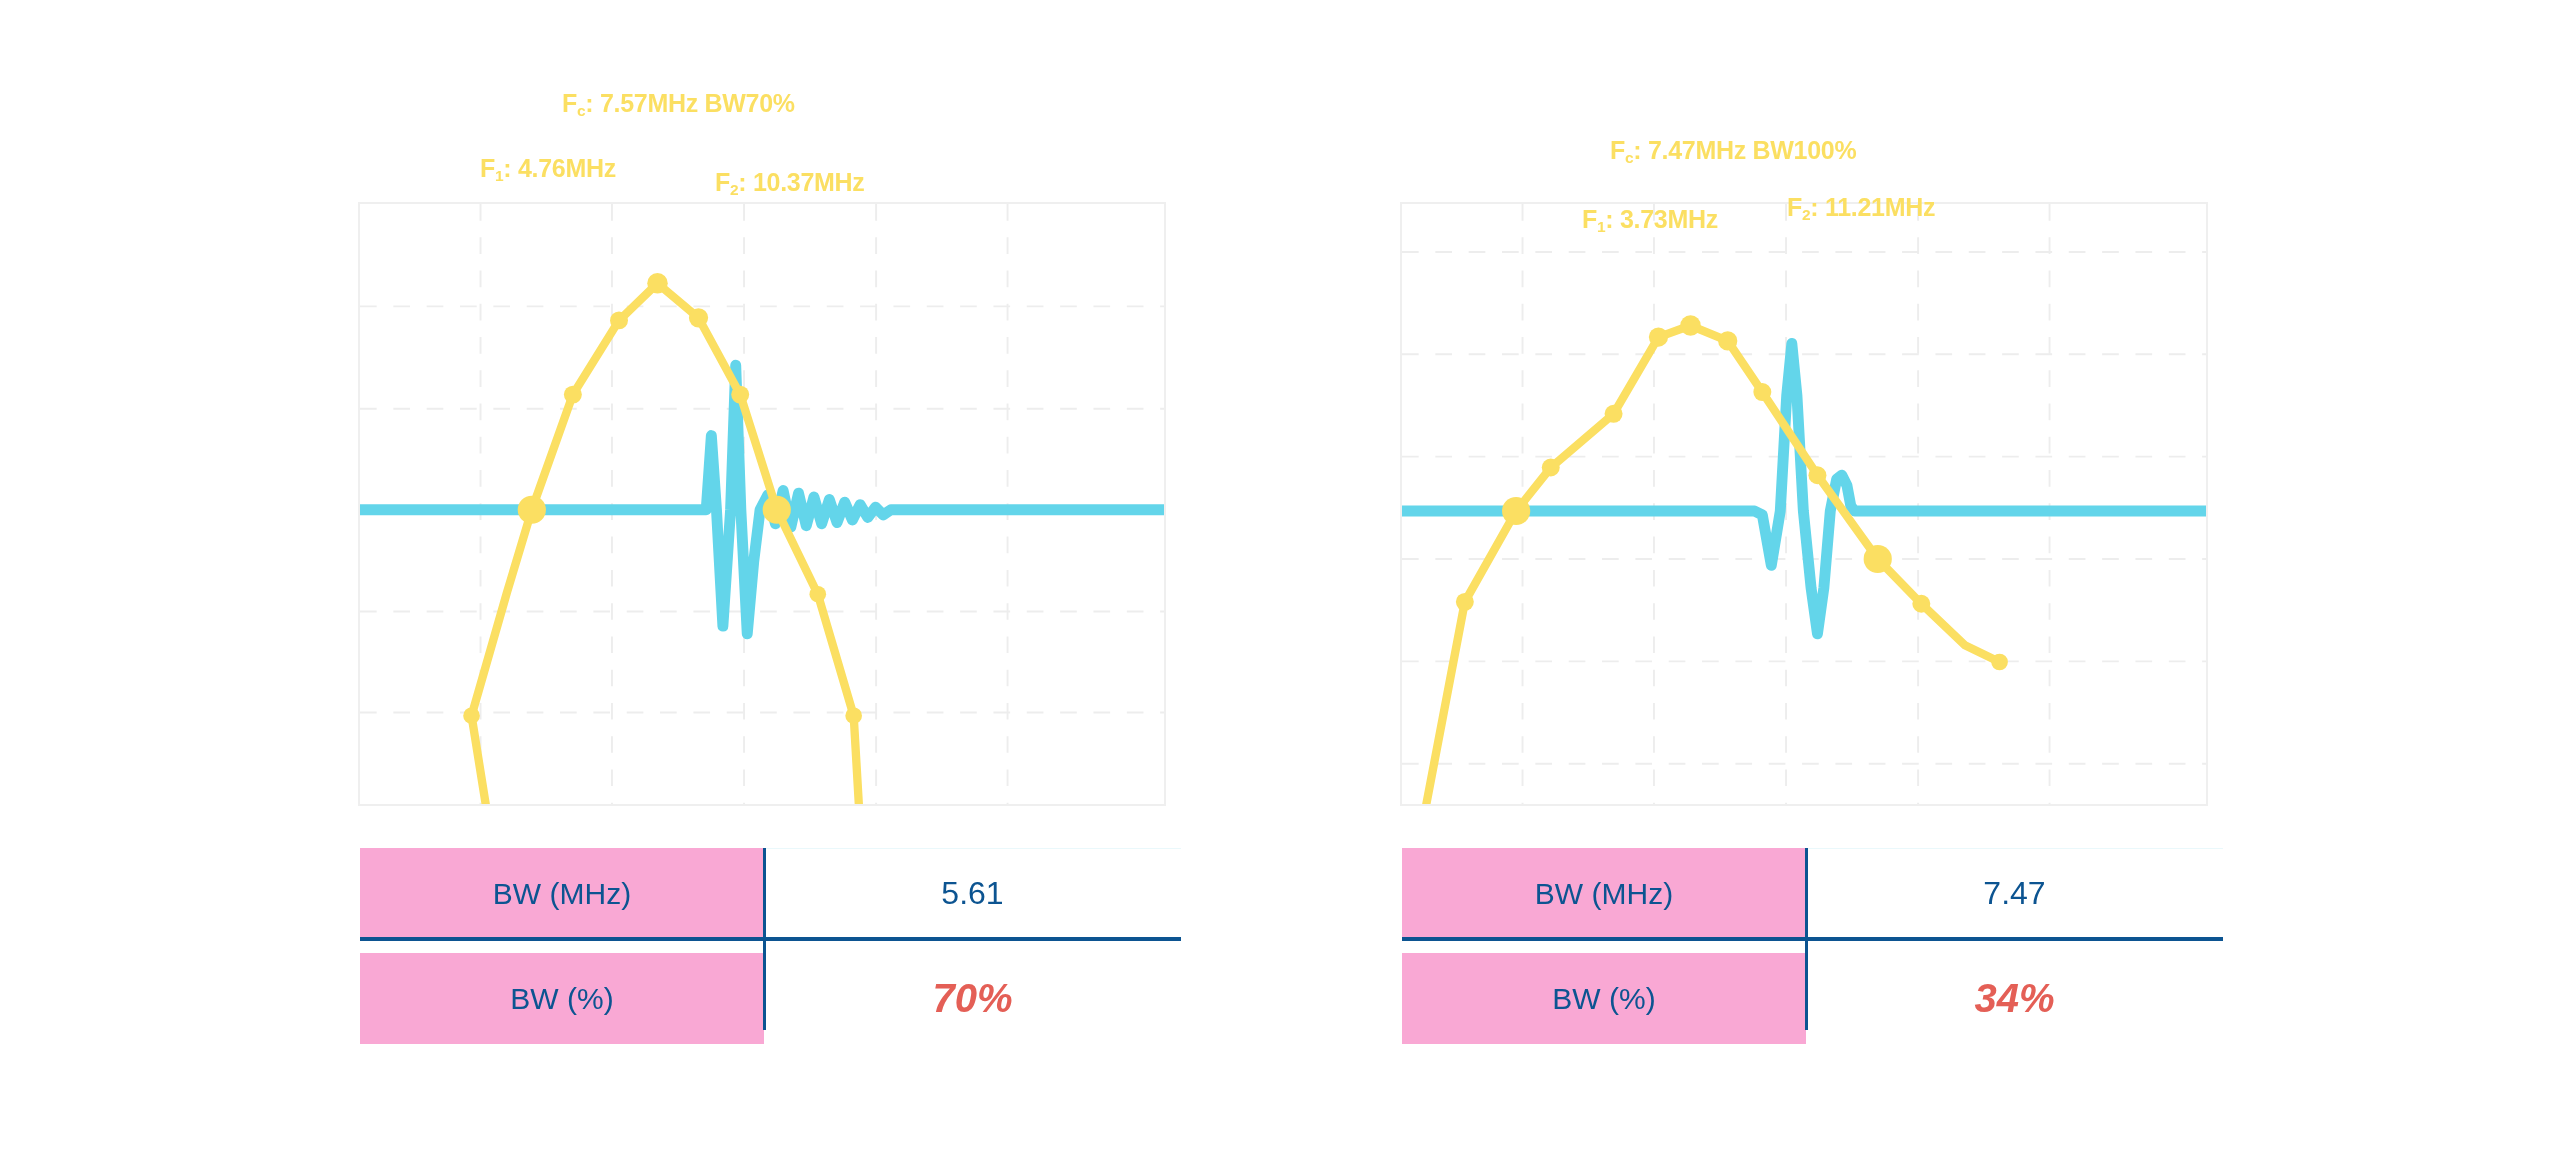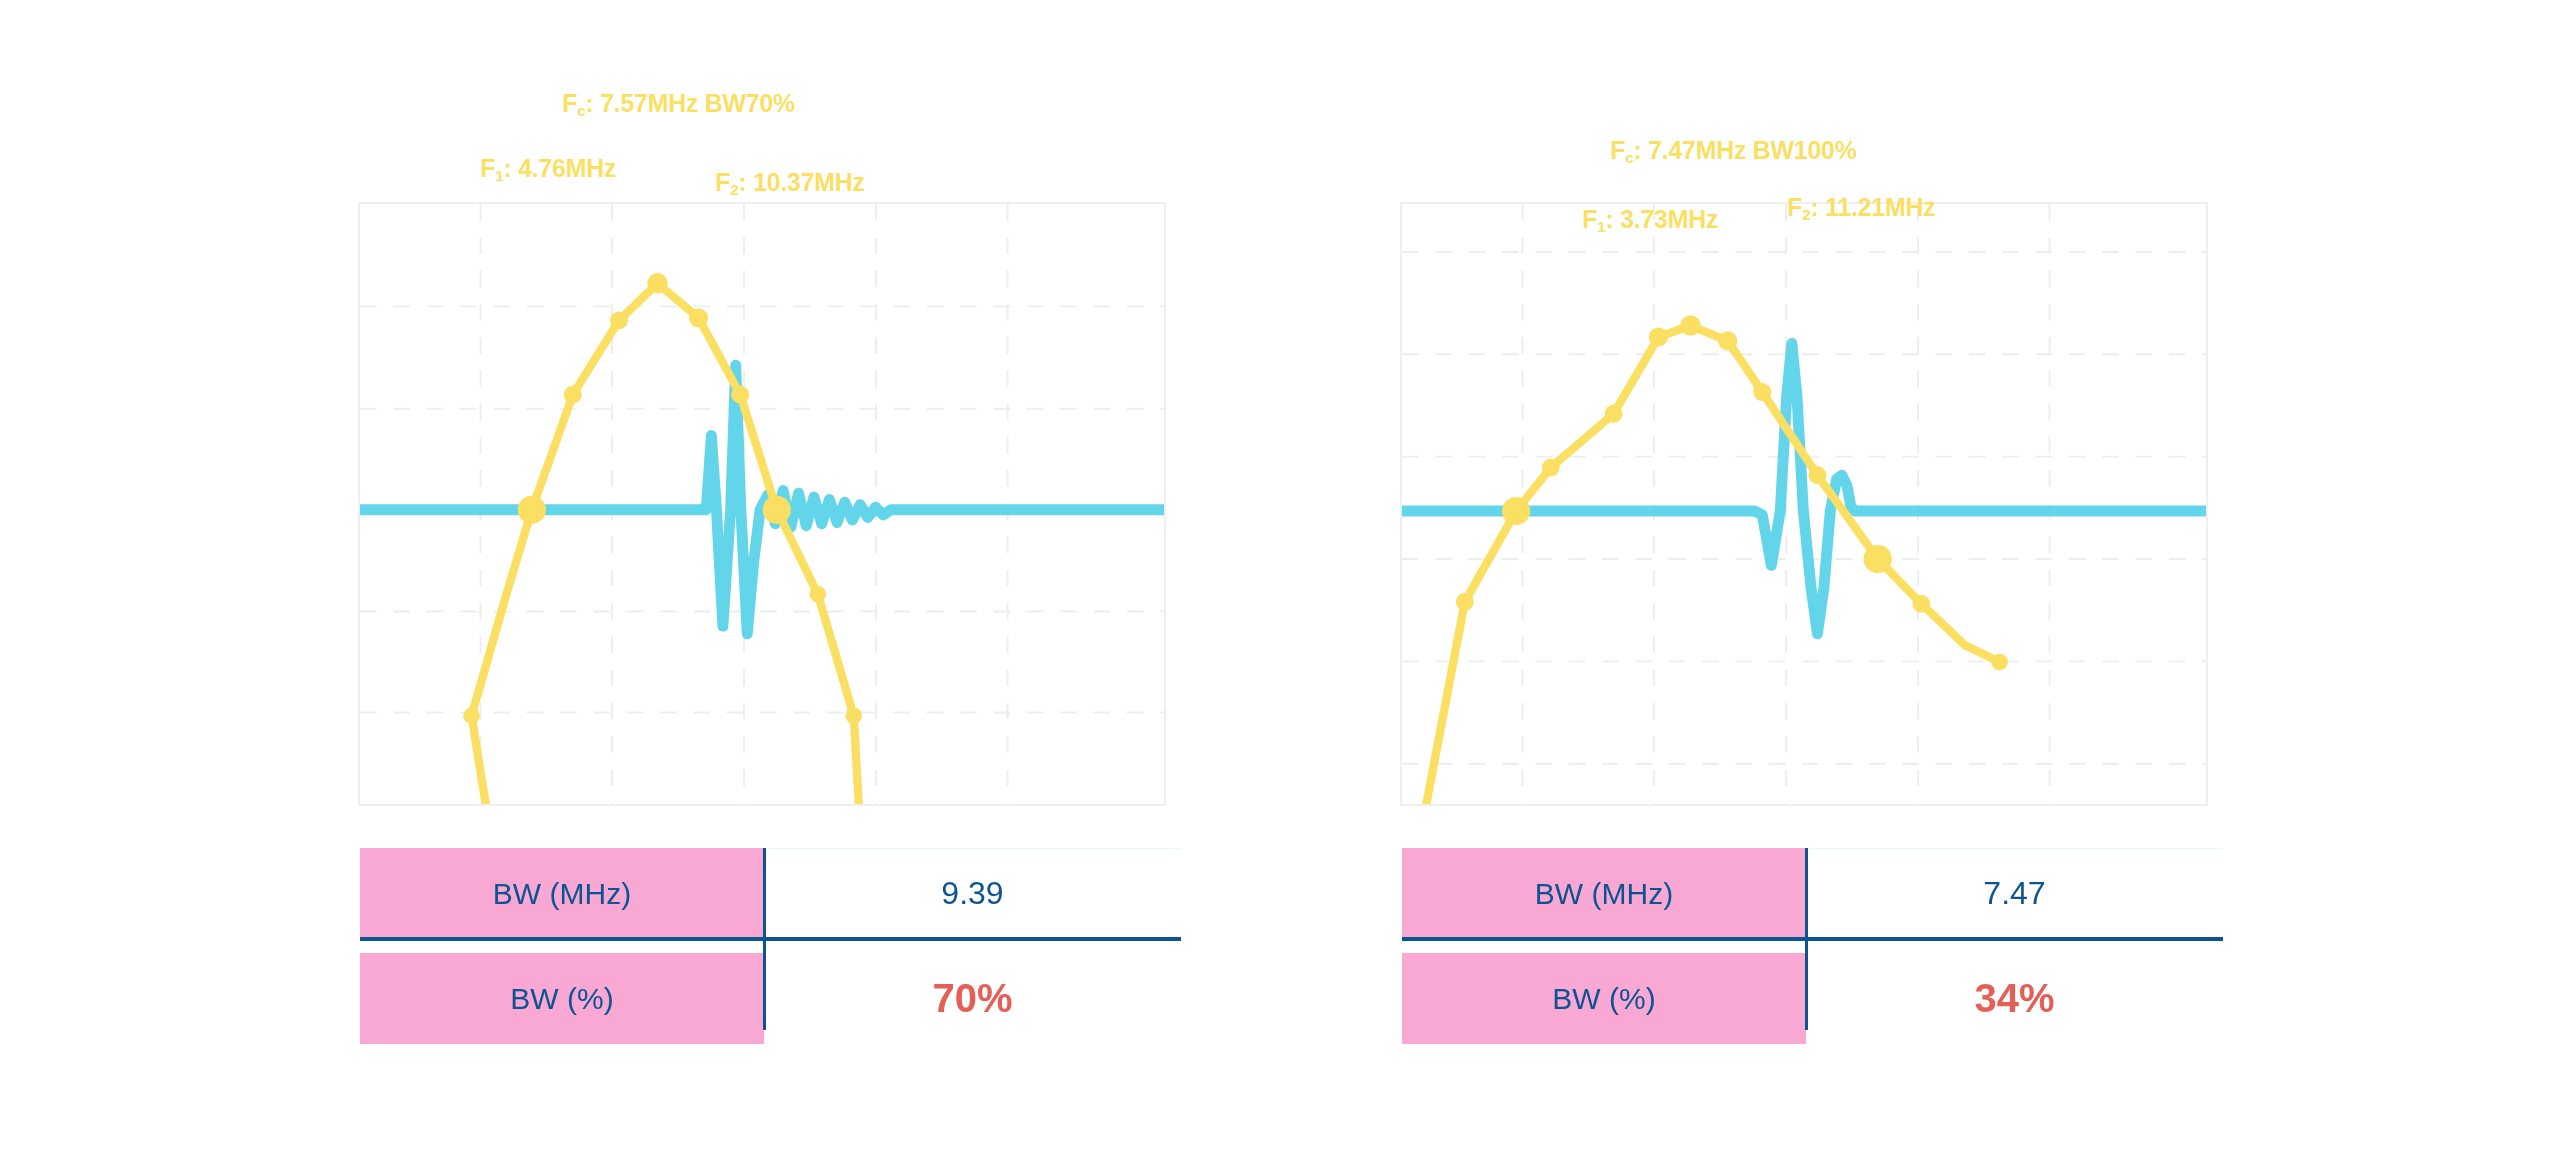--- a/index.html
+++ b/index.html
@@ -132,20 +132,21 @@
   .bw-value-cell .val-num {
     color: #0c5491;
     font-size: 32px;
     font-family: "Liberation Sans", sans-serif;
   }
   .bw-value-cell .val-pct {
     color: #e45f56;
     font-size: 40px;
     font-weight: bold;
     font-family: "Liberation Sans", sans-serif;
+    font-style: italic;
   }
 
   
   .table-vdivider {
     position: absolute;
     left: 403px;
     top: 0;
     width: 3.2px;
     height: 182px;
     background: #0c5491;
@@ -229,21 +230,21 @@
     <div class="annot annot-f1"><span>F</span><sub>1</sub><span>: 4.76MHz</span></div>
 
     <div class="annot annot-f2"><span>F</span><sub>2</sub><span>: 10.37MHz</span></div>
 
     <div class="bw-table">
       <div class="bw-row r1">
         <div class="bw-label-cell">
             <span>BW (MHz)</span>
           </div>
         <div class="bw-value-cell">
-            <span class="val-num">9.39</span>
+            <span class="val-num">5.61</span>
           </div>
       </div>
       <div class="bw-row r2">
         <div class="bw-label-cell">
             <span>BW (%)</span>
           </div>
         <div class="bw-value-cell">
             <span class="val-pct">70%</span>
           </div>
       </div>

